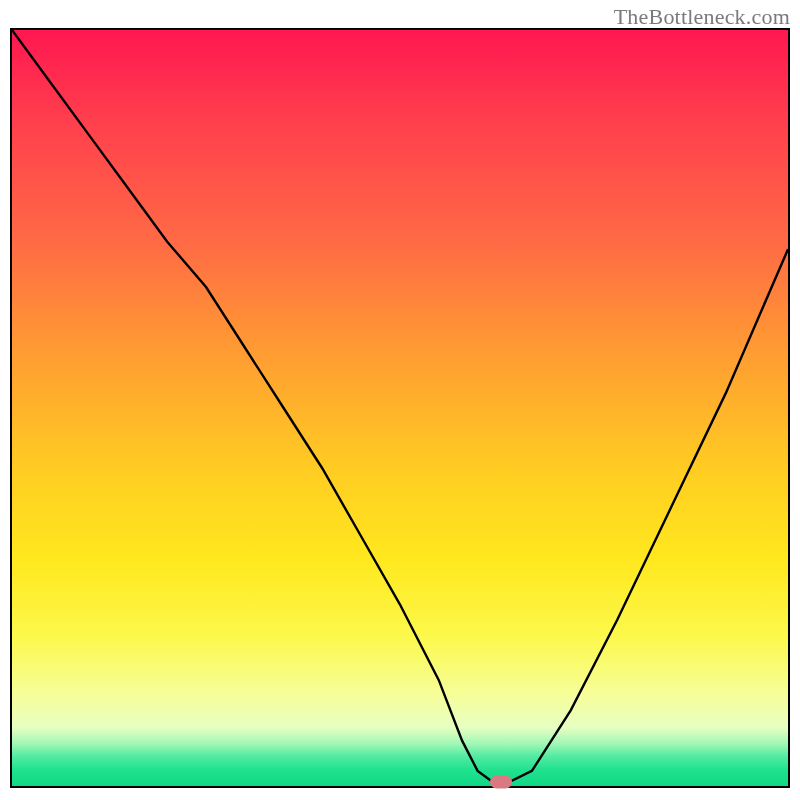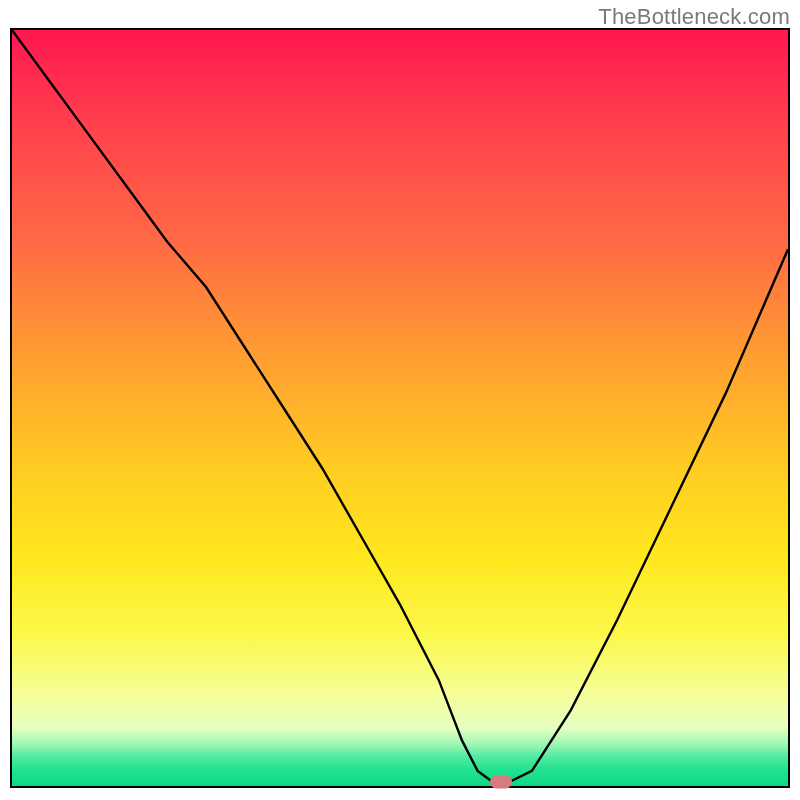--- a/index.html
+++ b/index.html
@@ -8,20 +8,21 @@
     width: 800px;
     height: 800px;
     background: #ffffff;
     font-family: Arial, Helvetica, sans-serif;
     overflow: hidden;
   }
   .chart-wrap {
     position: relative;
     width: 800px;
     height: 656px;
+    font-family: Liberation Serif, serif;
   }
   .watermark {
     position: absolute;
     top: 4px;
     right: 10px;
     color: #7a7a7a;
     font-size: 22px;
     font-weight: 500;
     letter-spacing: 0.2px;
     z-index: 5;

